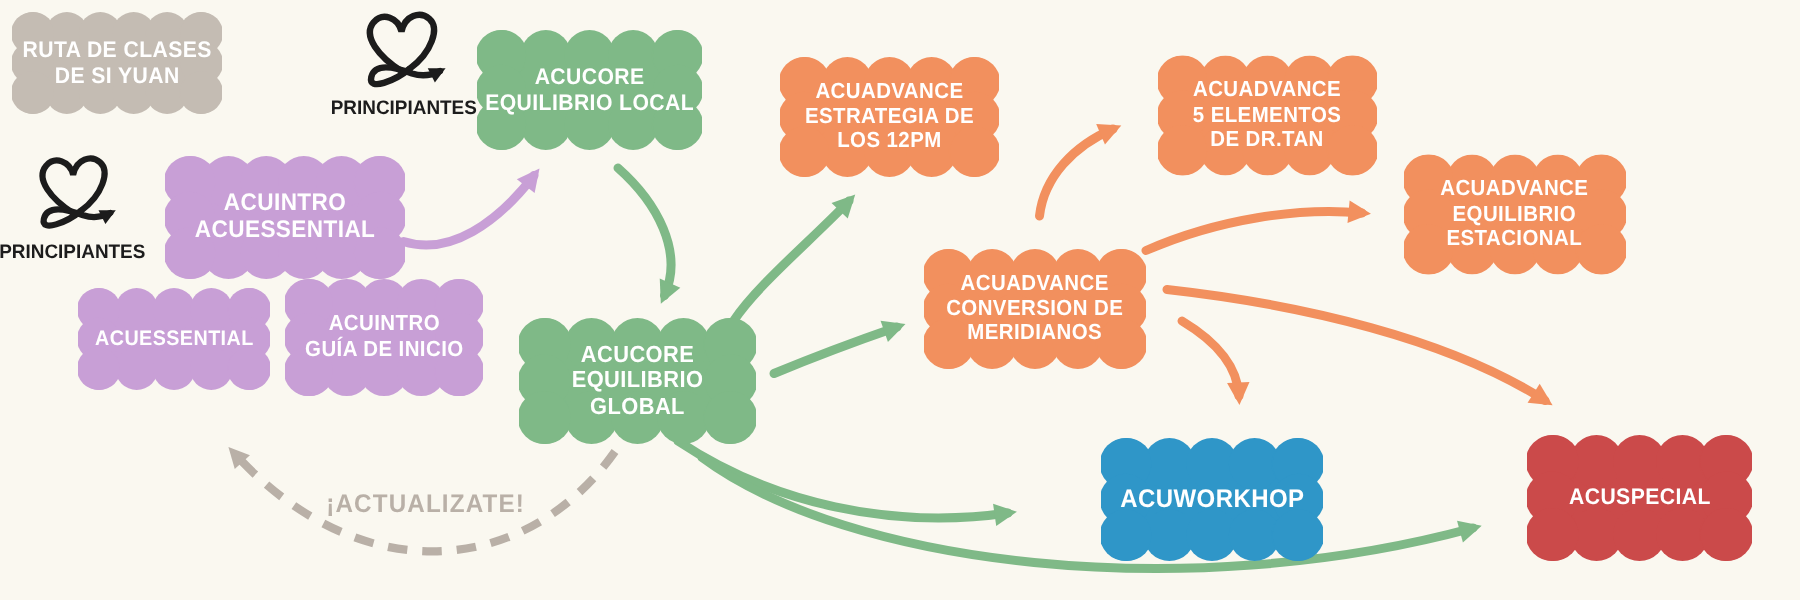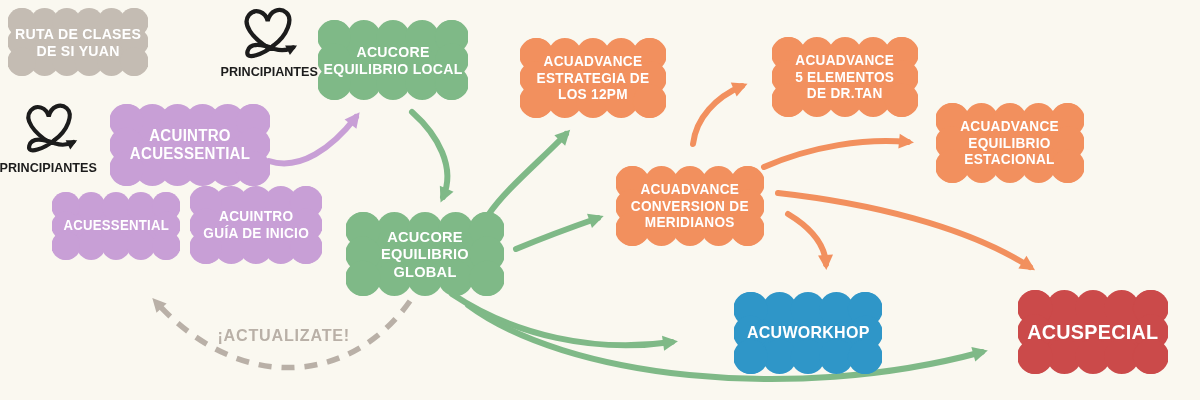--- a/index.html
+++ b/index.html
@@ -330,21 +330,21 @@
         <circle cx="130.78" cy="64.78" r="17.22" fill="#2f96c8"></circle>
         <circle cx="16.358999999999998" cy="17.22" r="17.22" fill="#2f96c8"></circle>
         <circle cx="131.641" cy="17.22" r="17.22" fill="#2f96c8"></circle>
         <circle cx="16.358999999999998" cy="41" r="17.22" fill="#2f96c8"></circle>
         <circle cx="131.641" cy="41" r="17.22" fill="#2f96c8"></circle>
         <circle cx="16.358999999999998" cy="64.78" r="17.22" fill="#2f96c8"></circle>
         <circle cx="131.641" cy="64.78" r="17.22" fill="#2f96c8"></circle>
       </svg>
       <span class="cloud-label">ACUWORKHOP</span>
     </div>
-  <div class="cloud" style="left: 1018px; top: 290px; width: 150px; height: 84px; font-size: 21px;">
+  <div class="cloud" style="left: 1018px; top: 290px; width: 150px; height: 84px; font-size: 15px;">
       <svg width="150" height="84" viewBox="0 0 150 84" class="cloud-bg">
         <rect x="12.347999999999999" y="12.347999999999999" width="125.304" height="59.304" rx="17.64" fill="#cb4a4a"></rect>
         <circle cx="17.64" cy="17.64" r="17.64" fill="#cb4a4a"></circle>
         <circle cx="17.64" cy="66.36" r="17.64" fill="#cb4a4a"></circle>
         <circle cx="46.32" cy="17.64" r="17.64" fill="#cb4a4a"></circle>
         <circle cx="46.32" cy="66.36" r="17.64" fill="#cb4a4a"></circle>
         <circle cx="75" cy="17.64" r="17.64" fill="#cb4a4a"></circle>
         <circle cx="75" cy="66.36" r="17.64" fill="#cb4a4a"></circle>
         <circle cx="103.67999999999999" cy="17.64" r="17.64" fill="#cb4a4a"></circle>
         <circle cx="103.67999999999999" cy="66.36" r="17.64" fill="#cb4a4a"></circle>

